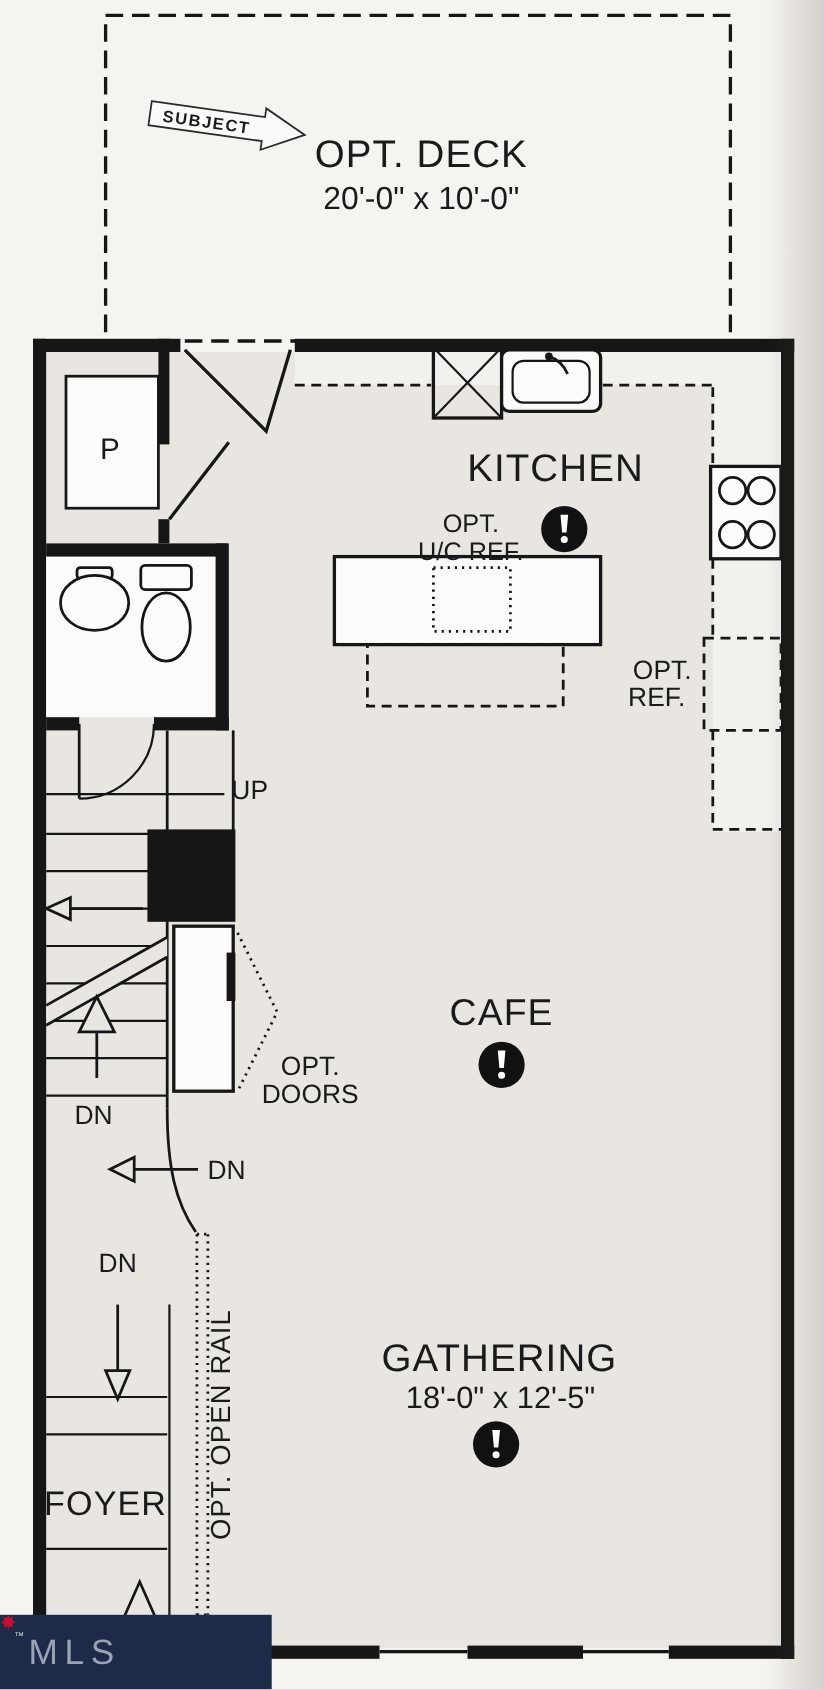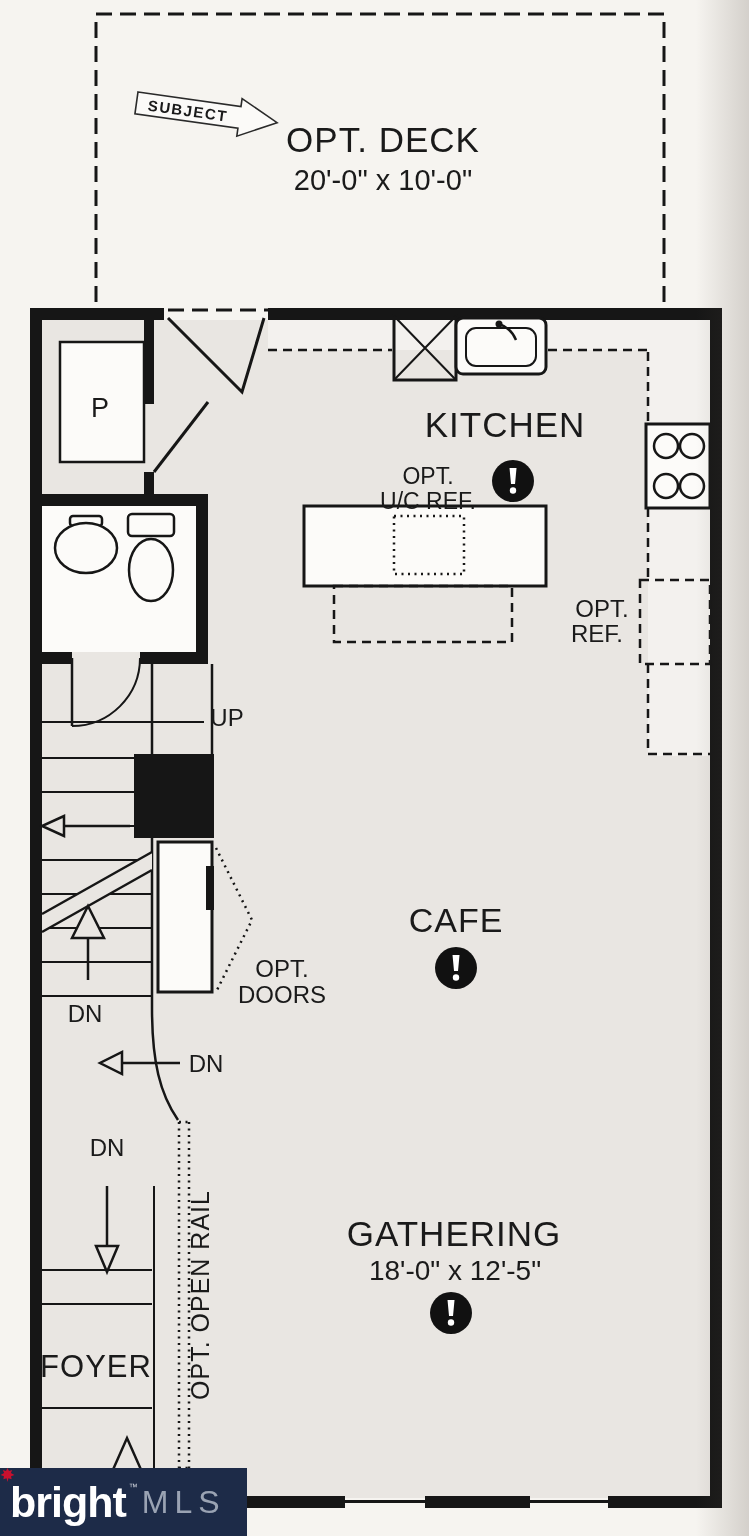--- a/index.html
+++ b/index.html
@@ -227,21 +227,20 @@
     <path d="M -3.5 -13 L 3.5 -13 L 2 3 L -2 3 Z" fill="#ffffff"></path>
     <circle cy="9.5" r="3.2" fill="#ffffff"></circle>
   </g>
 
   <text class="lbl mid" x="96" y="1377" font-size="31" letter-spacing="1">FOYER</text>
 
   <rect x="696" y="0" width="53" height="1536" fill="url(#gshade)"></rect>
 </svg>
 
 <div class="logo-bar">
-  <span class="logo-bright">bright</span>
   <span class="logo-sup">
     <svg width="15" height="15" viewBox="0 0 16 16">
       <path d="M8 0 L9.6 3.2 L13 2.2 L11.6 5.4 L15.4 7.4 L11.8 8.8 L12.4 12 L9 11 L8 14.8
                L7 11 L3.6 12 L4.2 8.8 L0.6 7.4 L4.4 5.4 L3 2.2 L6.4 3.2 Z" fill="#c8102e"></path>
     </svg>
     <span class="logo-tm">™</span>
   </span>
   <span class="logo-mls">MLS</span>
 </div>
 

